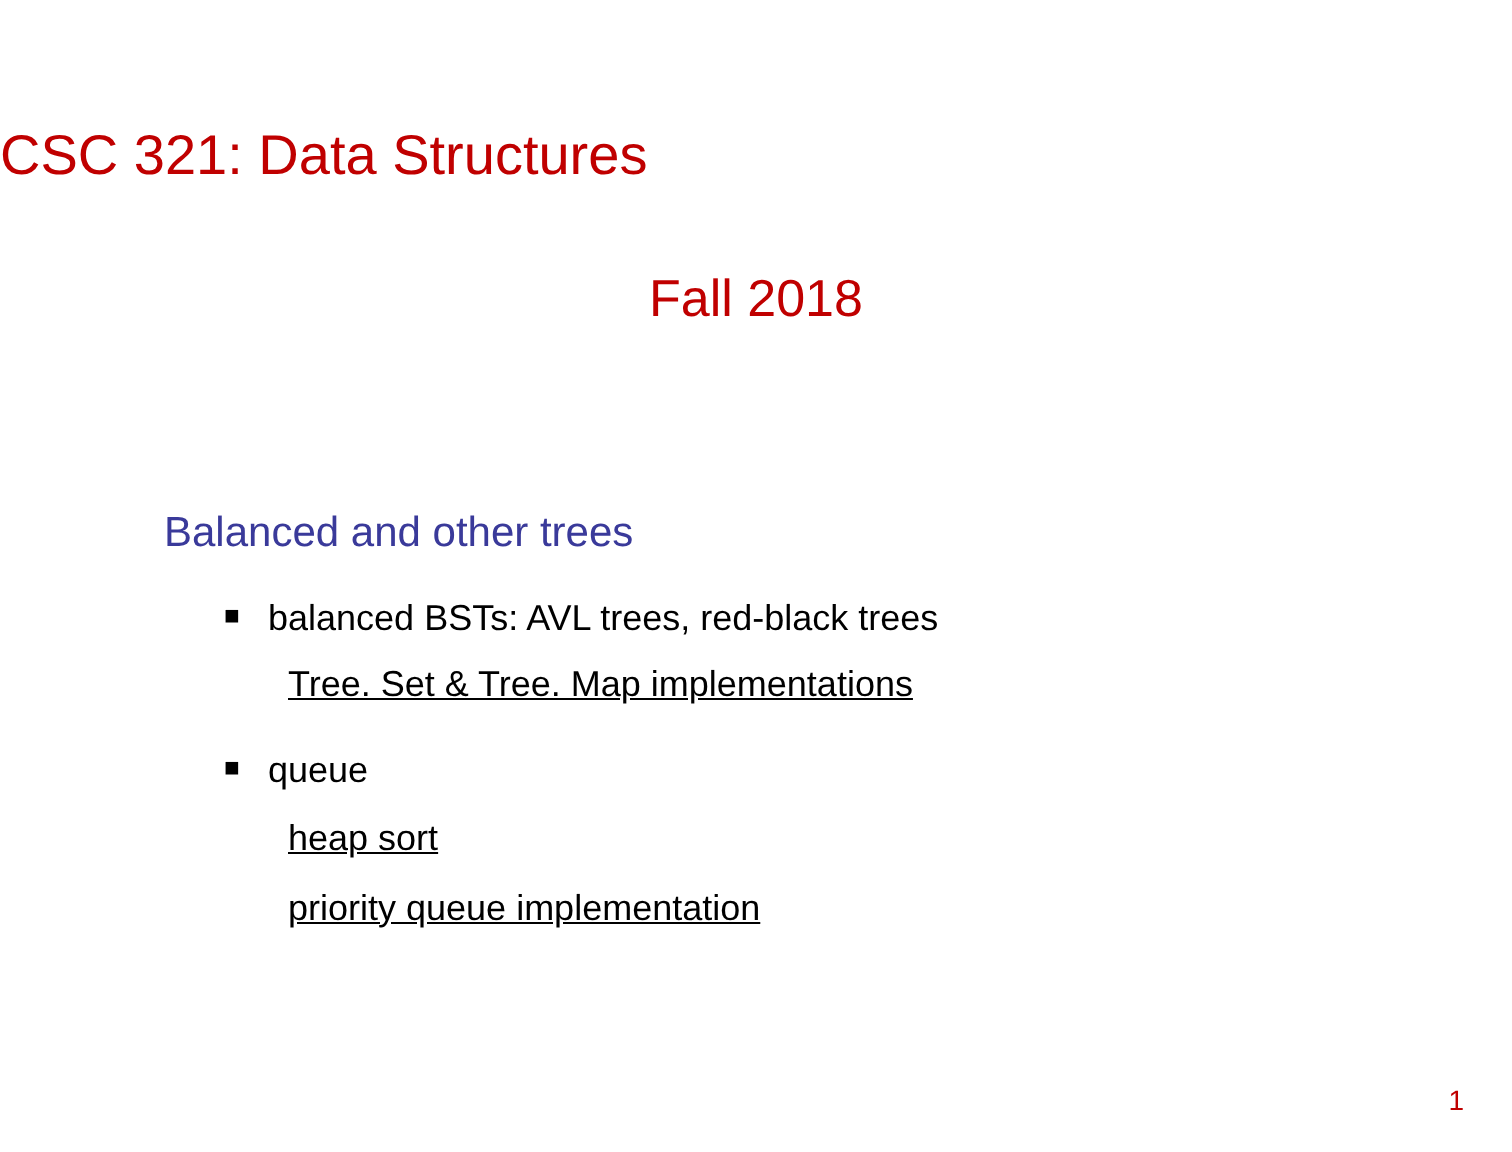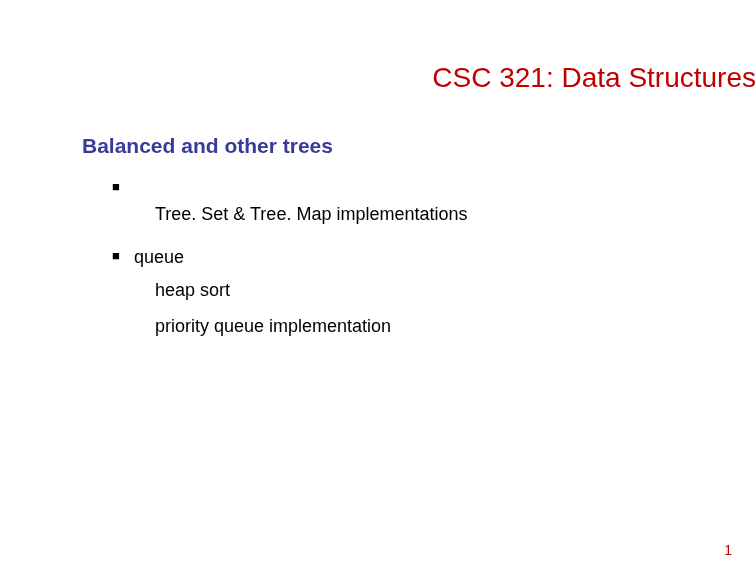--- a/index.html
+++ b/index.html
@@ -18,34 +18,34 @@
   .slide {
     width: 100%;
     height: 100%;
     position: relative;
     padding-top: 62px;
   }
   .title {
     color: #c00000;
     font-size: 28px;
     font-weight: normal;
-    text-align: right;
+    text-align: left;
     margin-bottom: 40px;
   }
   .subtitle {
     color: #c00000;
     font-size: 26px;
     font-weight: normal;
     text-align: center;
     margin-bottom: 90px;
   }
   .section-heading {
     color: #3a3a9a;
     font-size: 21px;
-    font-weight: bold;
+    font-weight: normal;
     margin-left: 82px;
     margin-bottom: 18px;
   }
   .bullets {
     margin-left: 112px;
   }
   .bullet-item {
     display: flex;
     align-items: flex-start;
     margin-bottom: 8px;
@@ -59,45 +59,48 @@
     flex-shrink: 0;
   }
   .bullet-text {
     color: #000000;
     font-size: 18px;
     line-height: 1.4;
   }
   .sub-line {
     color: #000000;
     font-size: 18px;
-    margin-left: 43px;
+    margin-left: 32px;
     margin-bottom: 10px;
     line-height: 1.4;
+    text-decoration: underline;
   }
   .spacer {
     height: 8px;
   }
   .page-number {
     position: absolute;
     bottom: 18px;
     right: 24px;
     color: #c00000;
     font-size: 14px;
   }
 </style>
 </head>
 <body>
 
 <div class="slide">
   <div class="title">CSC 321: Data Structures</div>
+  <div class="subtitle">Fall 2018</div>
   <div class="section-heading">Balanced and other trees</div>
 
   <div class="bullets">
     <div class="bullet-item">
       <span class="bullet-marker">■</span>
+      <span class="bullet-text">balanced BSTs: AVL trees, red-black trees</span>
     </div>
     <div class="sub-line">Tree. Set &amp; Tree. Map implementations</div>
 
     <div class="spacer"></div>
 
     <div class="bullet-item">
       <span class="bullet-marker">■</span>
       <span class="bullet-text">queue</span>
     </div>
     <div class="sub-line">heap sort</div>

